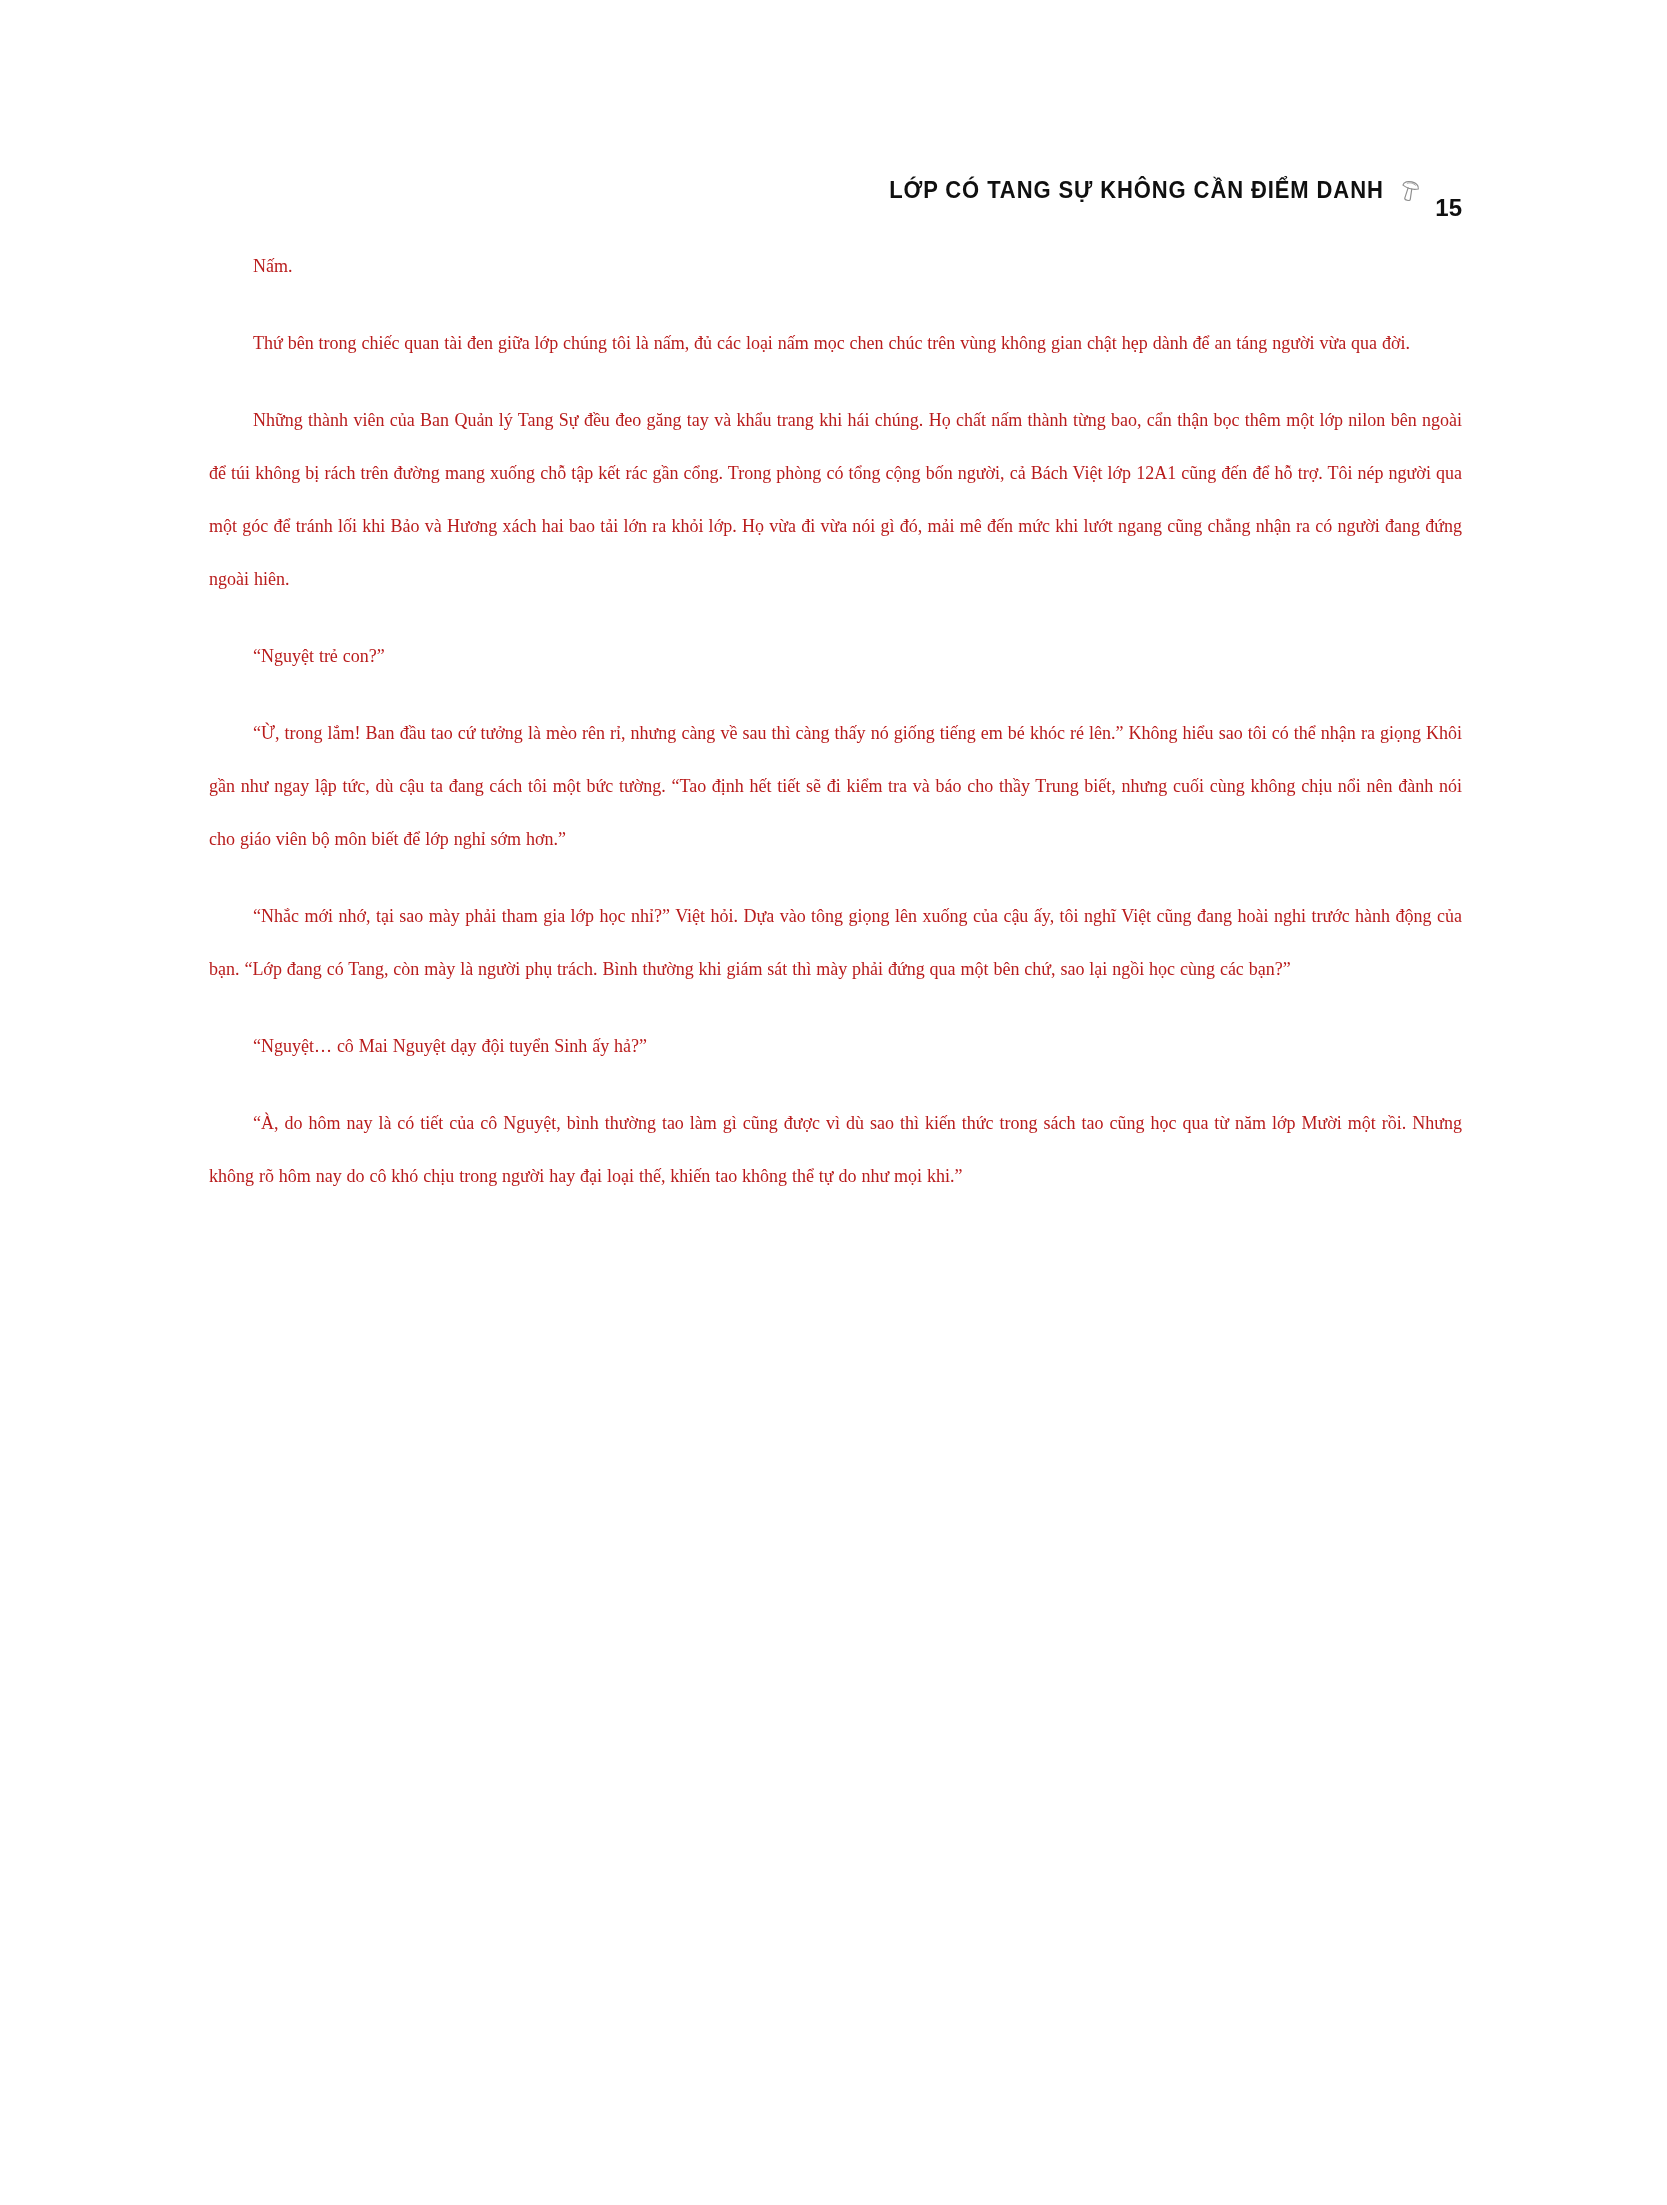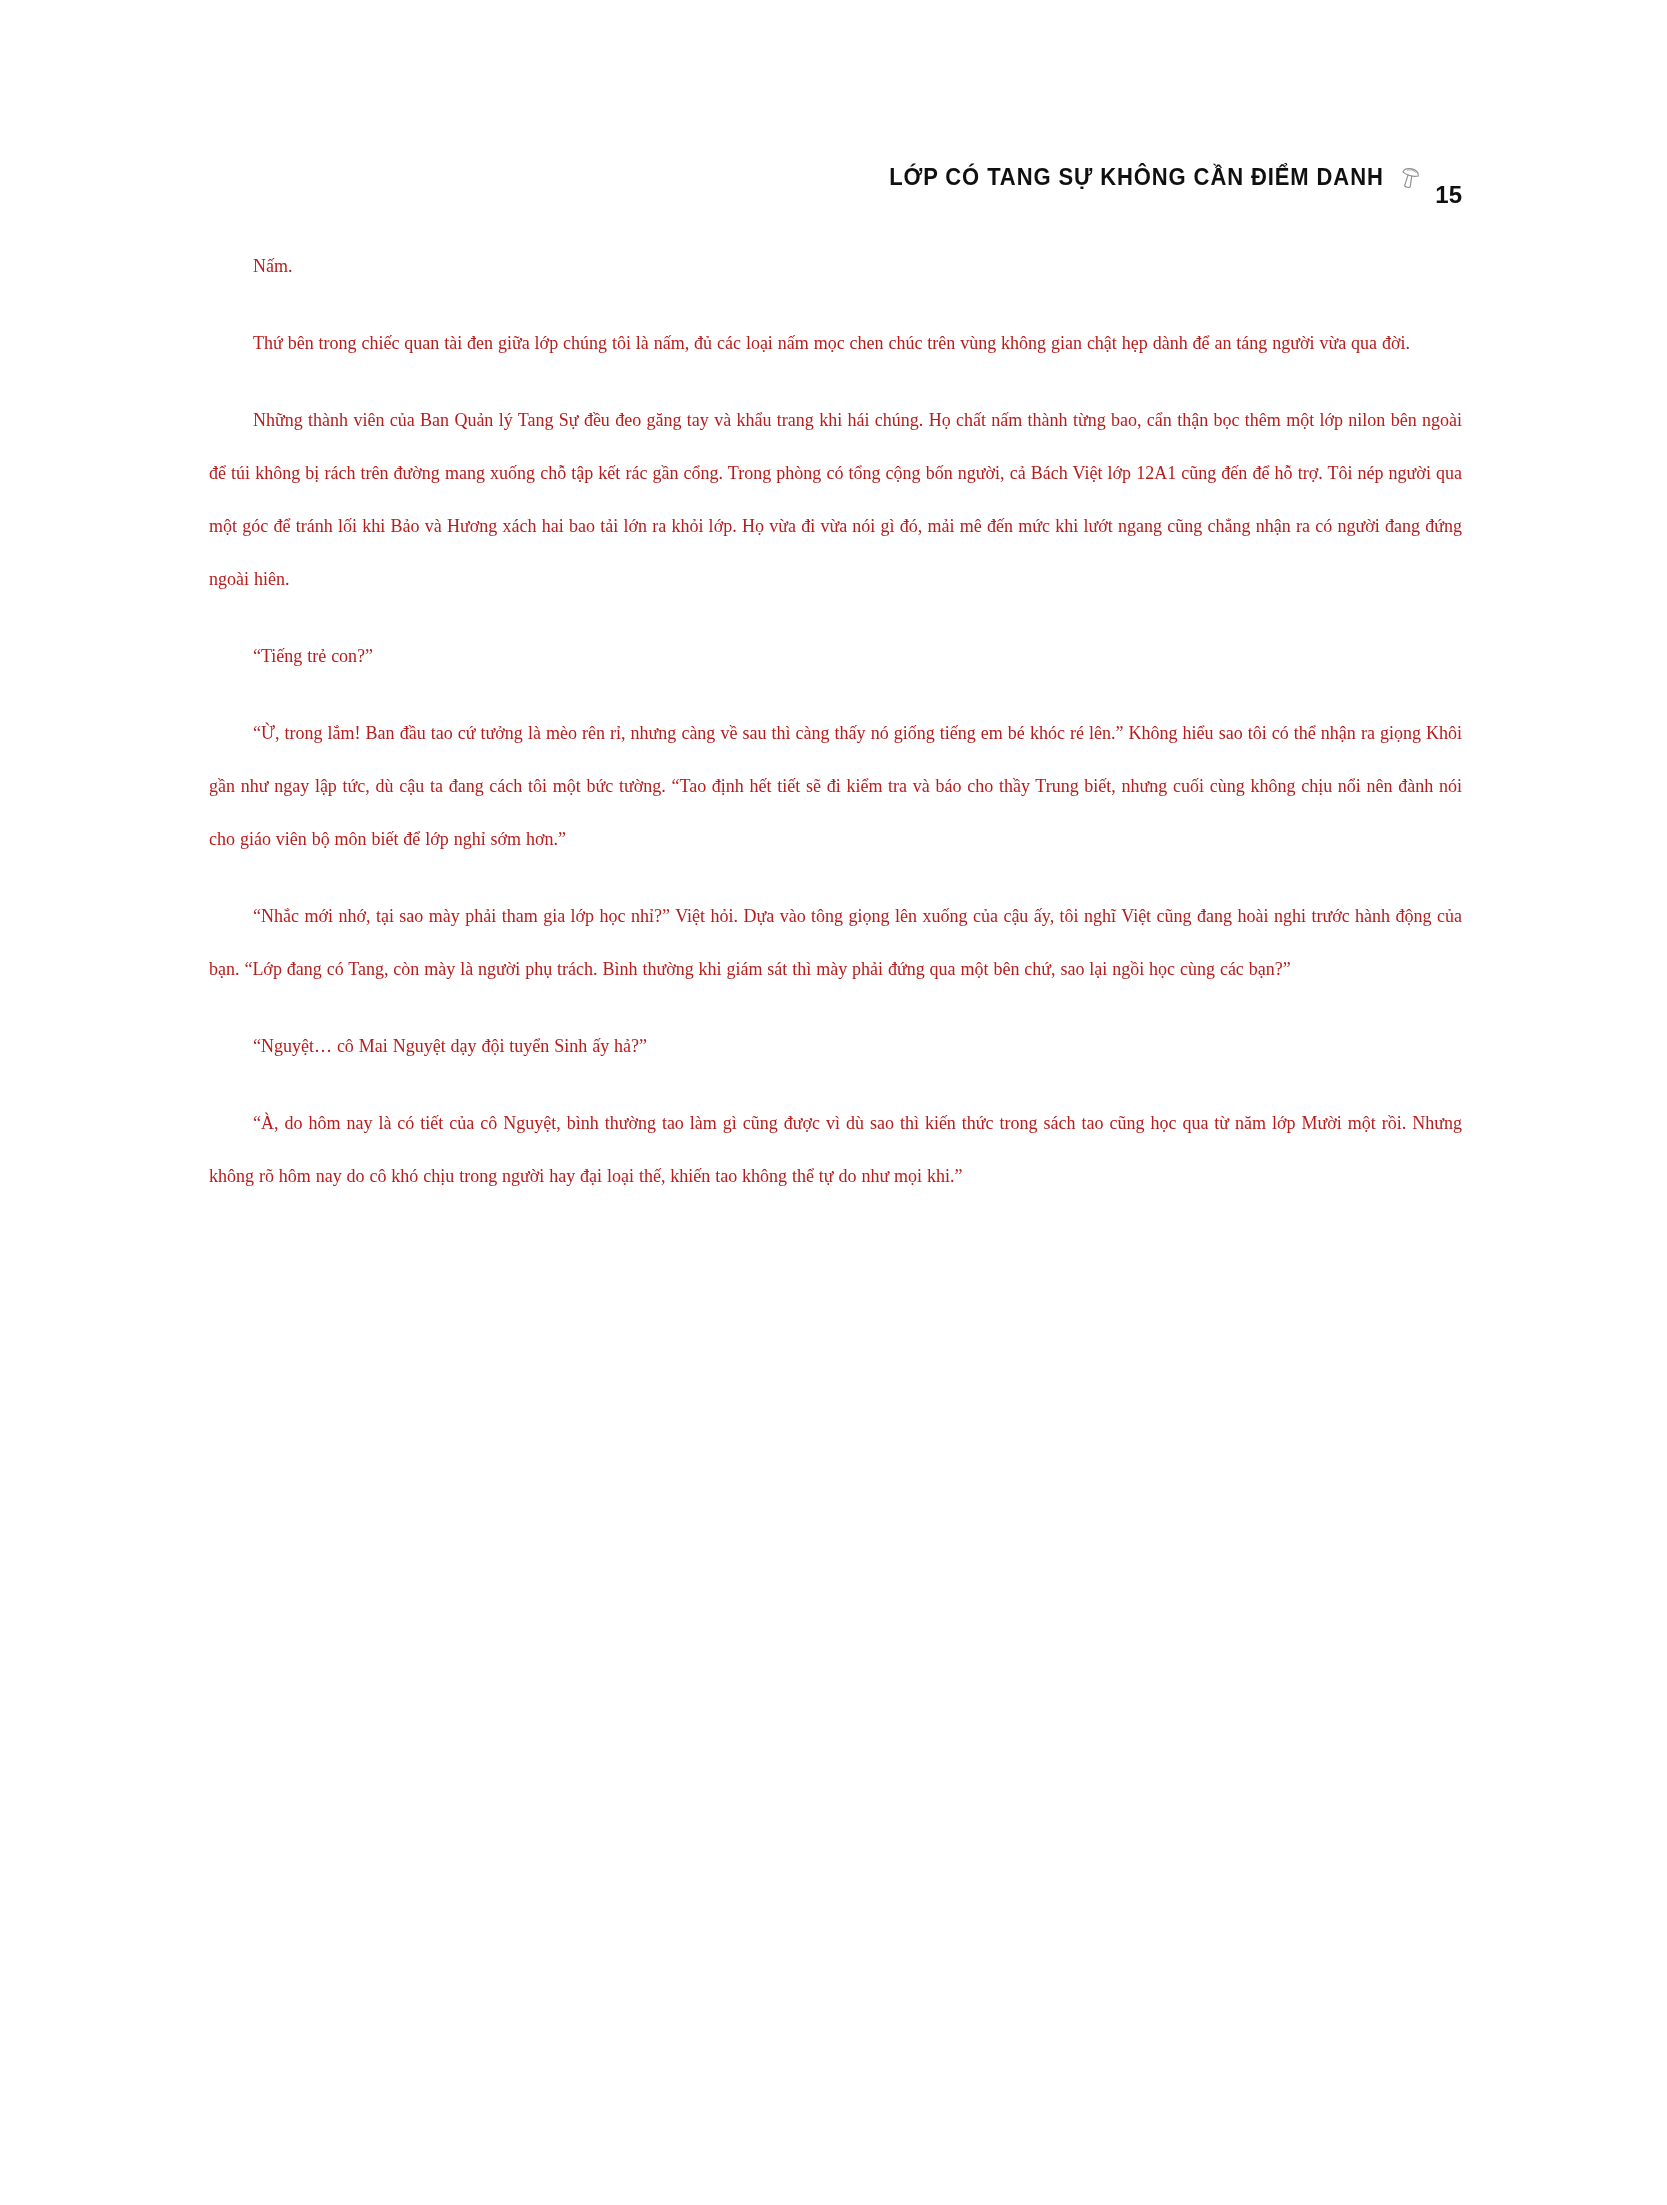--- a/index.html
+++ b/index.html
@@ -11,21 +11,21 @@
     height: 2500px;
     background: #ffffff;
     font-family: "Liberation Serif", "DejaVu Serif", serif;
     color: #1b1b1b;
     overflow: hidden;
   }
 
   
   .page-header {
     position: absolute;
-    top: 144px;
+    top: 157px;
     left: 209px;
     width: 1253px;
     display: flex;
     justify-content: flex-end;
     align-items: center;
     gap: 13.2px;
   }
   .header-title {
     font-family: "Liberation Sans", "DejaVu Sans", sans-serif;
     font-weight: 700;
@@ -83,21 +83,21 @@
         <path d="M7 9.5 C9 7.5, 15 7.5, 17 9.5" stroke-width="0.9"></path>
       </svg>
     </span>
     <span class="header-page-number">15</span>
   </header>
 
   <main class="page-body">
       <p class="para"><span>Nấm.</span></p>
       <p class="para"><span>Thứ bên trong chiếc quan tài đen giữa lớp chúng tôi là nấm, đủ các loại nấm mọc chen chúc trên vùng không gian chật hẹp dành để an táng người vừa qua đời.</span></p>
       <p class="para"><span>Những thành viên của Ban Quản lý Tang Sự đều đeo găng tay và khẩu trang khi hái chúng. Họ chất nấm thành từng bao, cẩn thận bọc thêm một lớp nilon bên ngoài để túi không bị rách trên đường mang xuống chỗ tập kết rác gần cổng. Trong phòng có tổng cộng bốn người, cả Bách Việt lớp 12A1 cũng đến để hỗ trợ. Tôi nép người qua một góc để tránh lối khi Bảo và Hương xách hai bao tải lớn ra khỏi lớp. Họ vừa đi vừa nói gì đó, mải mê đến mức khi lướt ngang cũng chẳng nhận ra có người đang đứng ngoài hiên.</span></p>
-      <p class="para"><span>“Tiếng trẻ con?”</span></p>
+      <p class="para"><span>“Nguyệt trẻ con?”</span></p>
       <p class="para"><span>“Ừ, trong lắm! Ban đầu tao cứ tưởng là mèo rên rỉ, nhưng càng về sau thì càng thấy nó giống tiếng em bé khóc ré lên.” Không hiểu sao tôi có thể nhận ra giọng Khôi gần như ngay lập tức, dù cậu ta đang cách tôi một bức tường. “Tao định hết tiết sẽ đi kiểm tra và báo cho thầy Trung biết, nhưng cuối cùng không chịu nổi nên đành nói cho giáo viên bộ môn biết để lớp nghỉ sớm hơn.”</span></p>
       <p class="para"><span>“Nhắc mới nhớ, tại sao mày phải tham gia lớp học nhỉ?” Việt hỏi. Dựa vào tông giọng lên xuống của cậu ấy, tôi nghĩ Việt cũng đang hoài nghi trước hành động của bạn. “Lớp đang có Tang, còn mày là người phụ trách. Bình thường khi giám sát thì mày phải đứng qua một bên chứ, sao lại ngồi học cùng các bạn?”</span></p>
       <p class="para"><span>“Nguyệt… cô Mai Nguyệt dạy đội tuyển Sinh ấy hả?”</span></p>
       <p class="para"><span>“À, do hôm nay là có tiết của cô Nguyệt, bình thường tao làm gì cũng được vì dù sao thì kiến thức trong sách tao cũng học qua từ năm lớp Mười một rồi. Nhưng không rõ hôm nay do cô khó chịu trong người hay đại loại thế, khiến tao không thể tự do như mọi khi.”</span></p>
     </main>
 
 </div>
 
 
 </body></html>

